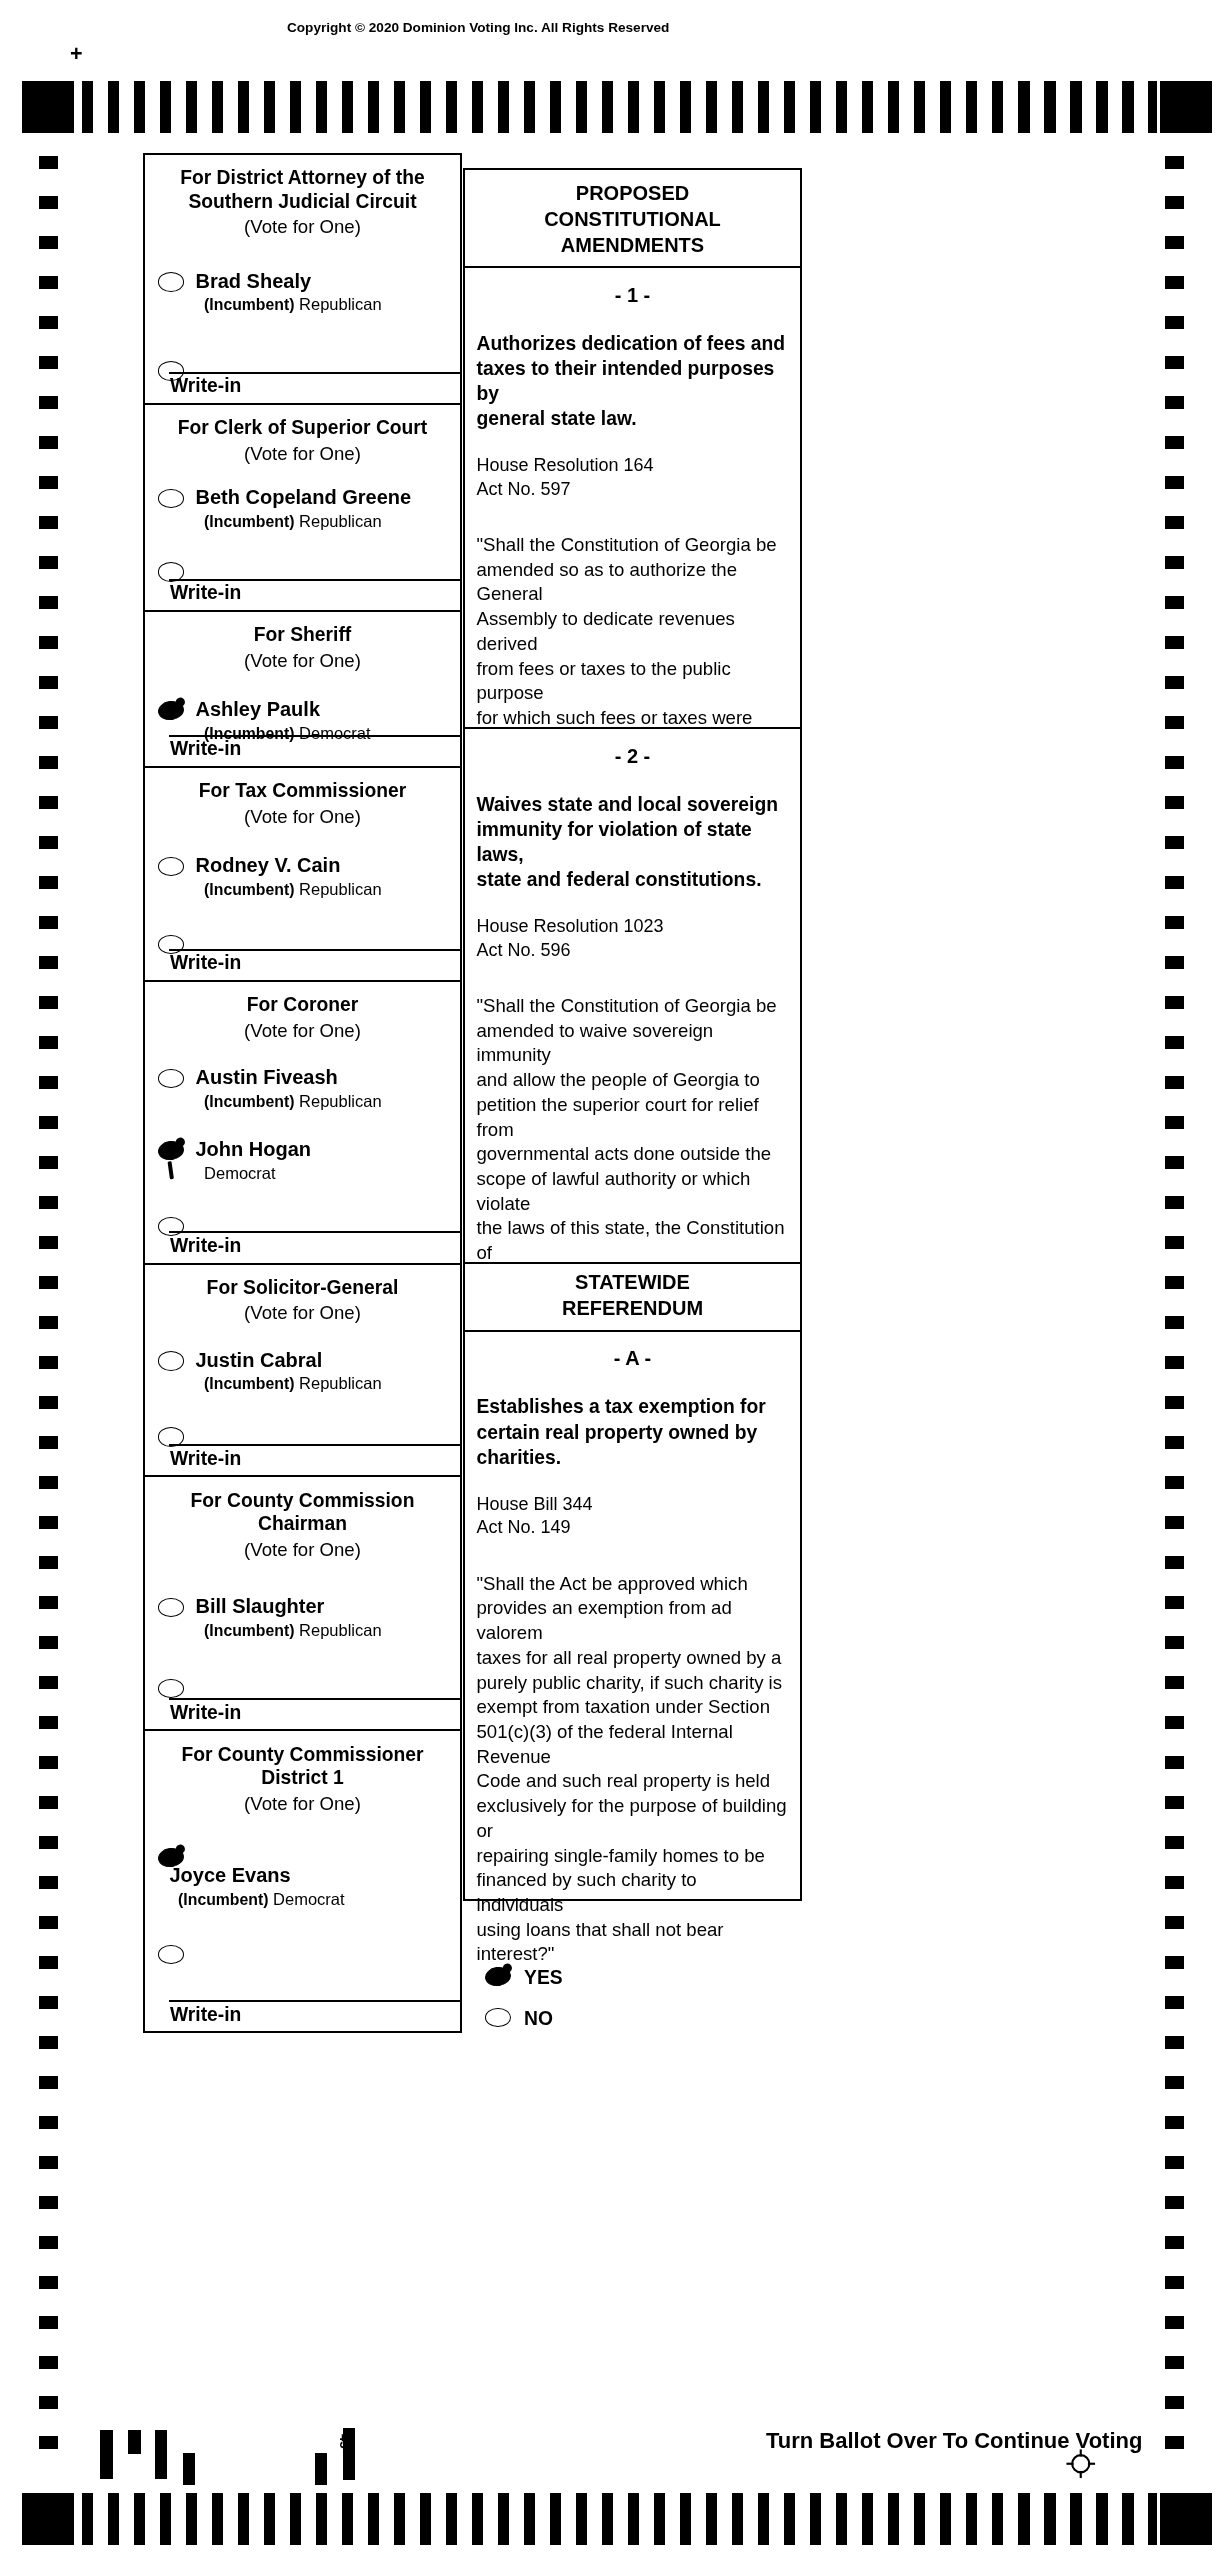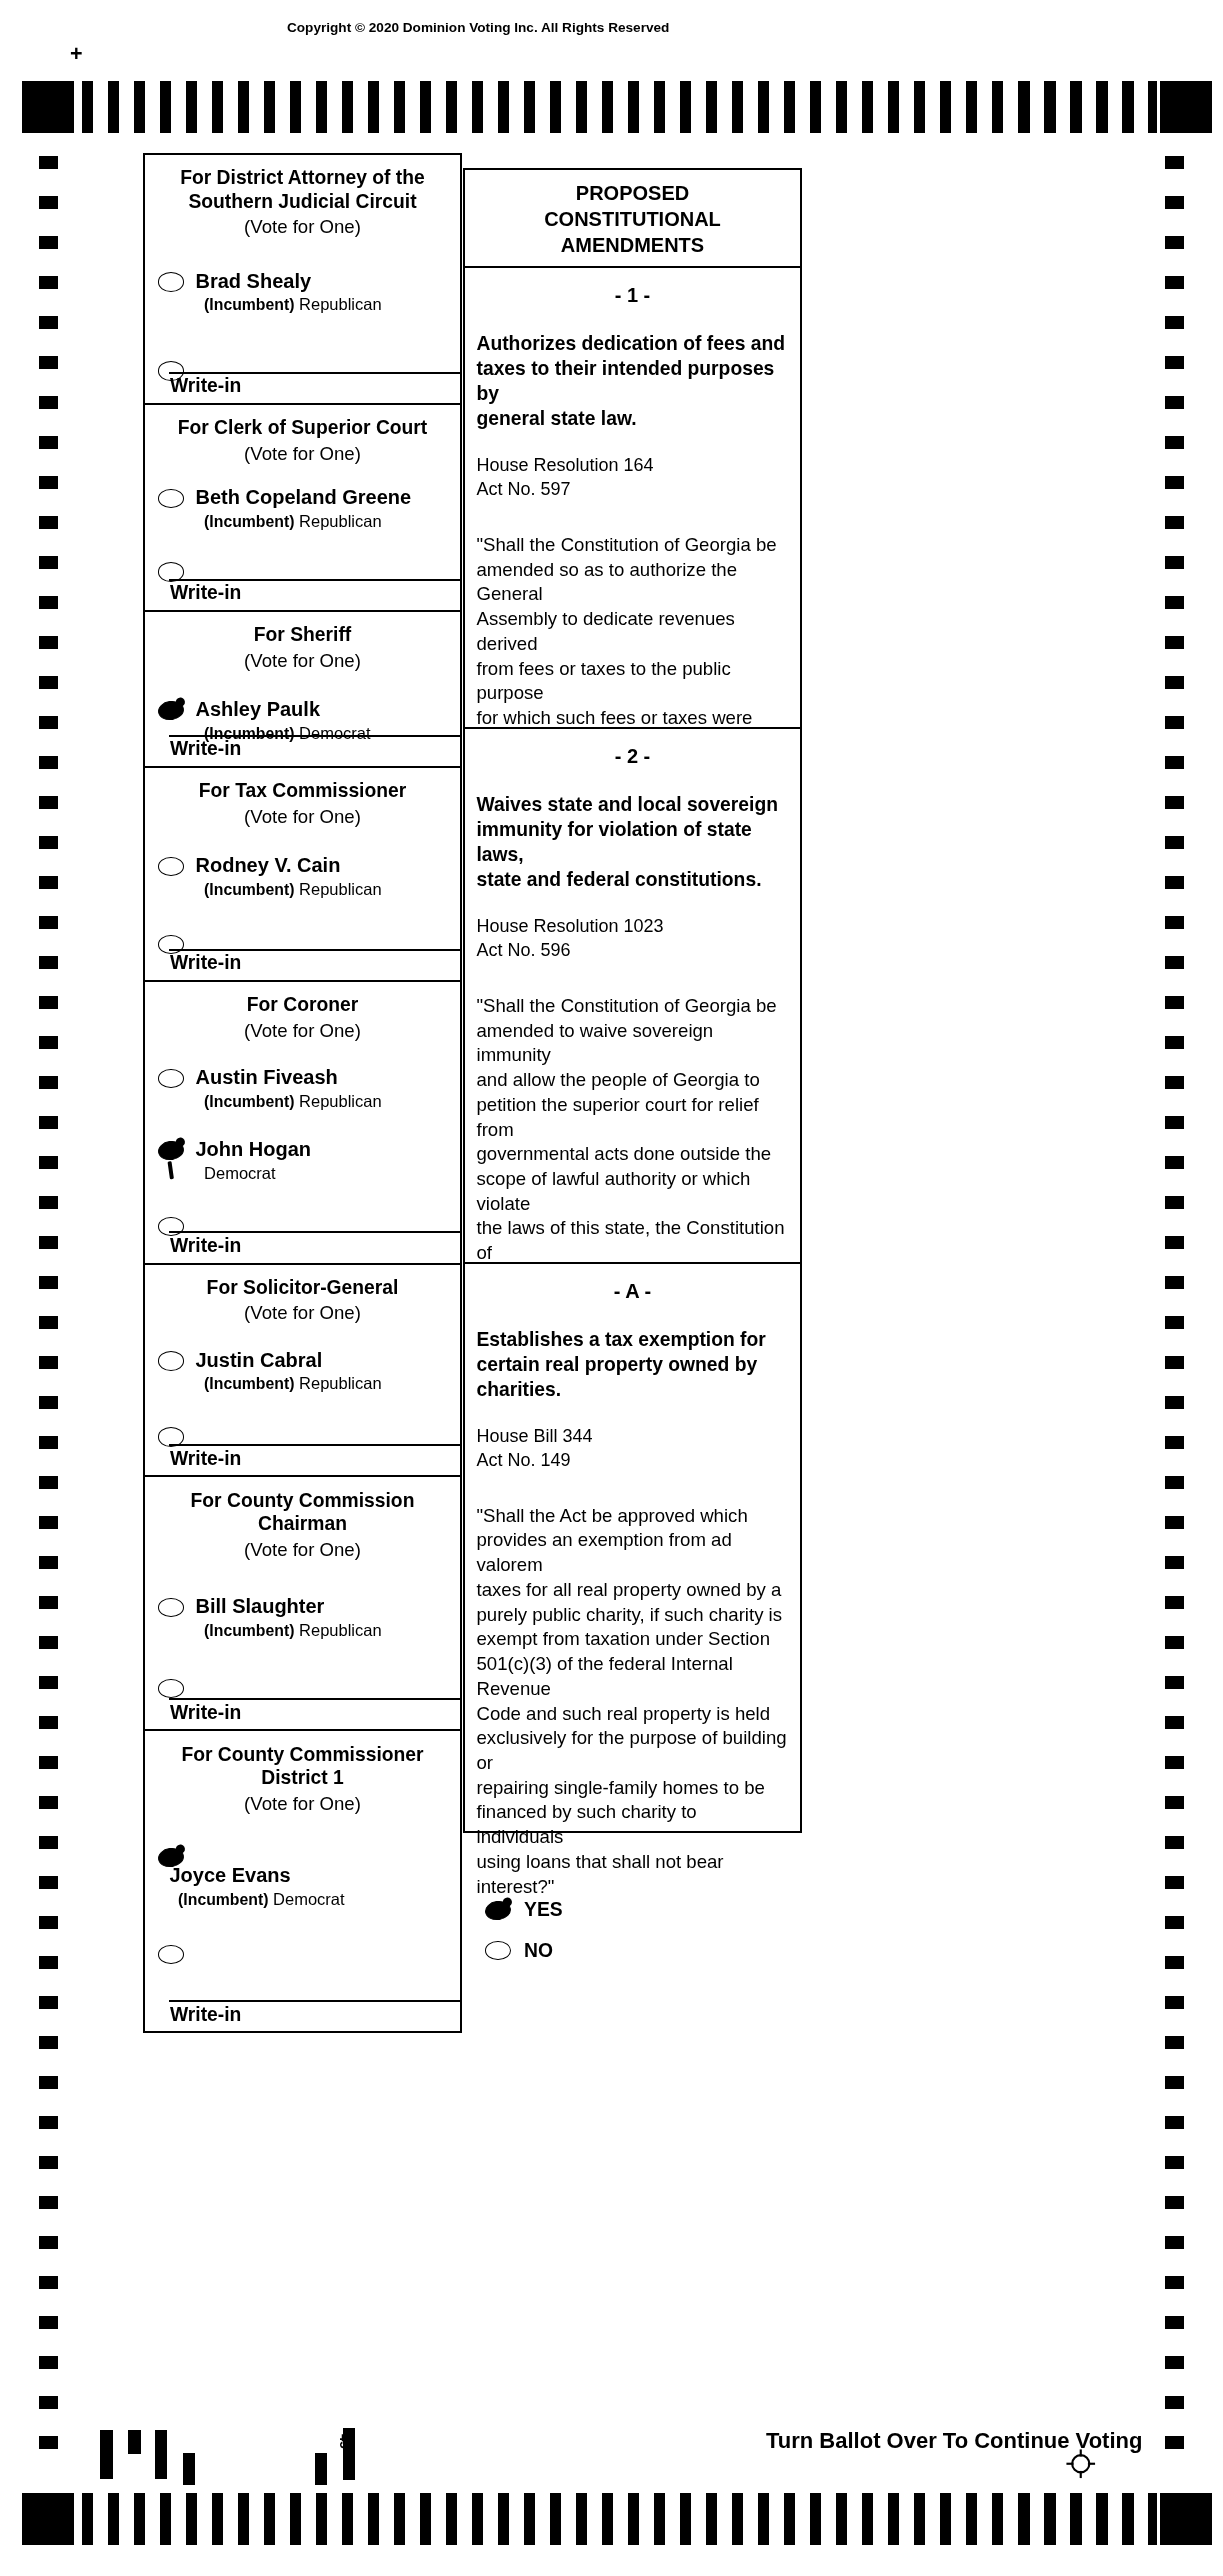--- a/index.html
+++ b/index.html
@@ -47,21 +47,21 @@
   .drip { position:absolute; left:7.2px; top:18.6px; width:3.6px; height:18.6px; background:#000; border-radius:1.4px; }
 
   
   .m-header { text-align:center; font-weight:bold; font-size:20px; line-height:1.3; padding:10px 0 11.5px; white-space:pre-line; }
   .measure { padding:4.3px 11.5px 0 11.5px; display:flex; flex-direction:column; }
   .m-num { text-align:center; font-weight:bold; font-size:20px; margin:11.5px 0 24px; }
   .m-summary { font-weight:bold; font-size:19.3px; line-height:1.3; white-space:pre-line; }
   .m-ref { font-size:18px; line-height:1.32; margin-top:23px; white-space:pre-line; }
   .m-question { font-size:18.6px; line-height:1.33; margin-top:31.5px; white-space:pre-line; }
   .m-spacer { flex:1 1 auto; }
-  .choice { display:flex; align-items:center; margin:0 0 18.6px 8.6px; }
+  .choice { display:flex; align-items:flex-start; margin:0 0 18.6px 8.6px; }
   .choice .label { font-weight:bold; font-size:19.3px; margin-left:13px; }
 
   
   .turn-text { position:absolute; left:766px; top:2428px; font-weight:bold; font-size:22px; }
   .crosshair { position:absolute; left:1065px; top:2448px; }
   .barcode-bar { position:absolute; background:#000; }
   .barcode-num { position:absolute; left:352px; top:2434px; font-size:13px; font-weight:bold; transform:rotate(90deg); transform-origin:left top; }
 </style>
 </head>
 <body>
@@ -272,20 +272,24 @@
     <div class="choice">
       <span class="oval"></span>
       <span class="label">YES</span>
     </div>
     <div class="choice">
       <span class="oval filled"></span>
       <span class="label">NO</span>
     </div>
   </div>
 
+  <div class="boxed" style="height:70px;">
+    <div class="m-header" style="padding-top:5.7px;">STATEWIDE
+REFERENDUM</div>
+  </div>
 
   <div class="boxed measure" style="height:571px;">
     <div class="m-num">- A -</div>
     <div class="m-summary">Establishes a tax exemption for
 certain real property owned by
 charities.</div>
     <div class="m-ref">House Bill 344
 Act No. 149</div>
     <div class="m-question">"Shall the Act be approved which
 provides an exemption from ad valorem

